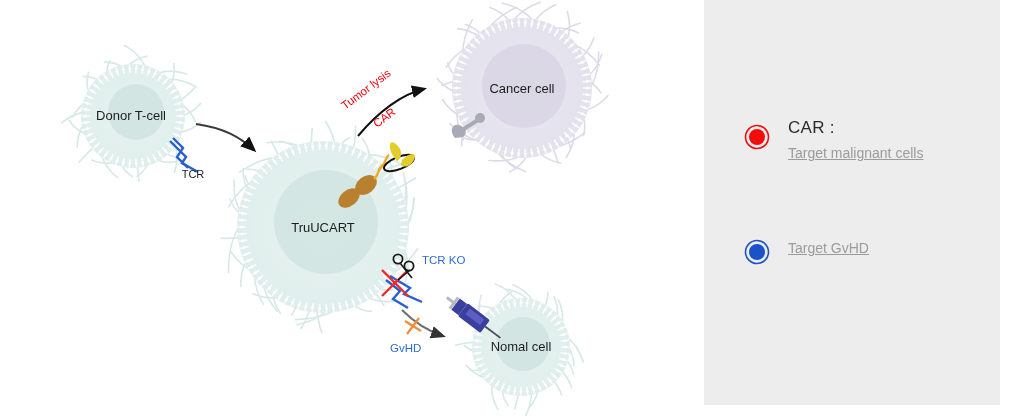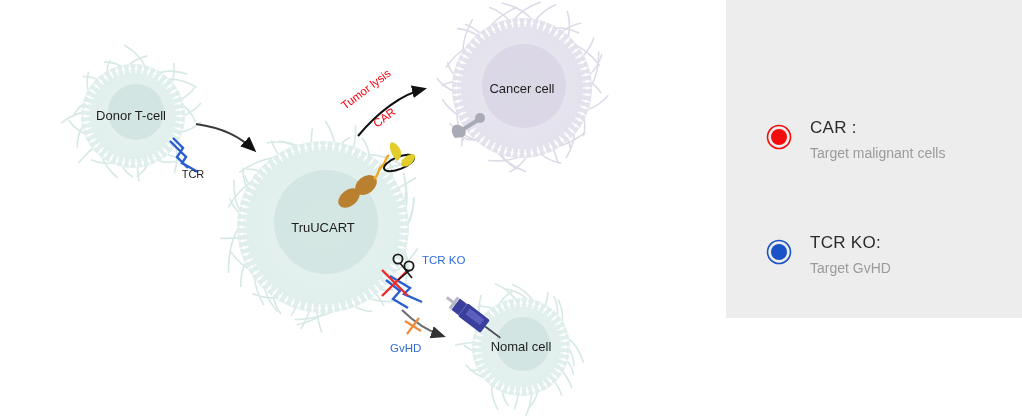--- a/index.html
+++ b/index.html
@@ -8,35 +8,35 @@
     background:#ffffff;
     font-family:"Liberation Sans", sans-serif;
     overflow:hidden;
   }
   #root{position:relative;width:1022px;height:417px;}
   #diagram-panel{
     position:absolute;left:0;top:0;width:726px;height:417px;
     background:#ffffff;
   }
   #legend-panel{
-    position:absolute;left:726px;top:0;width:296px;height:318px;
+    position:absolute;left:704px;top:0;width:296px;height:405px;
     background:#ededed;
   }
   .legend-item{position:absolute;left:40px;}
   #legend-item-car{top:118px;}
   #legend-item-tcrko{top:233px;}
   .legend-bullet{
     position:absolute;left:0;top:6px;width:26px;height:26px;
   }
   .legend-text{position:absolute;left:44px;top:0;}
   .legend-title{
     font-size:17px;color:#2b2b2b;letter-spacing:.3px;white-space:nowrap;
   }
   .legend-sub{
-    font-size:14px;color:#9b9b9b;margin-top:7px;white-space:nowrap;
+    font-size:14px;color:#9b9b9b;margin-top:7px;white-space:nowrap;text-decoration:underline;
   }
   svg{display:block;}
   .cell-label{
     font-family:"Liberation Sans", sans-serif;
     font-size:13px;fill:#1d1d1d;
   }
   .sm-label{font-family:"Liberation Sans", sans-serif;font-size:11px;}
   .red-label{fill:#f5000d;font-size:11.5px;font-family:"Liberation Sans", sans-serif;}
   .blue-label{fill:#2f6bd8;font-size:11.5px;font-family:"Liberation Sans", sans-serif;}
 </style>
@@ -759,19 +759,18 @@
         <div class="legend-sub">Target malignant cells</div>
       </div>
     </div>
 
     <div class="legend-item" id="legend-item-tcrko">
       <svg class="legend-bullet" viewBox="0 0 26 26">
         <circle cx="13" cy="13" r="11.5" fill="none" stroke="#1a52c8" stroke-width="1.6"></circle>
         <circle cx="13" cy="13" r="8" fill="#1a52c8"></circle>
       </svg>
       <div class="legend-text">
-        <div class="legend-title">TCR KO:</div>
         <div class="legend-sub">Target GvHD</div>
       </div>
     </div>
 
   </div>
 </div>
 
 </body></html>

